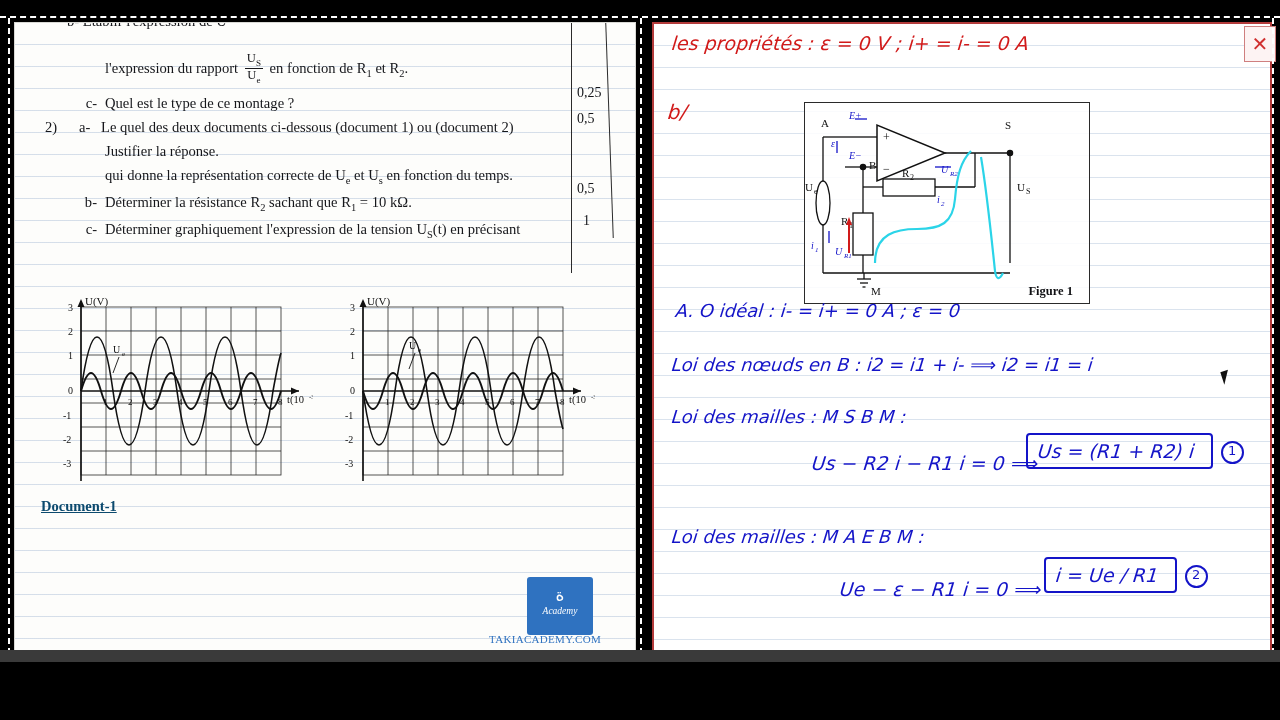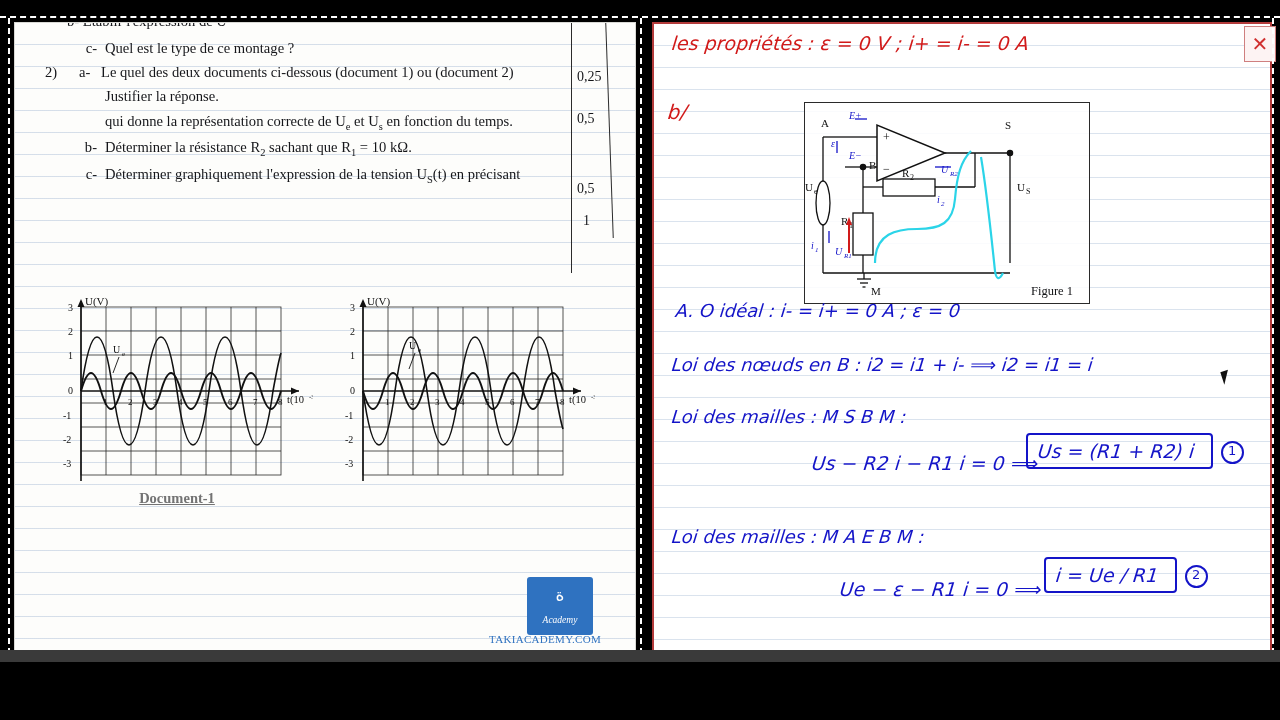--- a/index.html
+++ b/index.html
@@ -137,45 +137,45 @@
   .doc {
     position: absolute;
     top: 0;
     width: 272px;
     height: 222px;
   }
   .doc.one { left: 0px; }
   .doc.two { left: 282px; }
   .doc-title {
     position: absolute;
-    bottom: 10px;
+    bottom: 2px;
     width: 100%;
-    text-align: center;
+    text-align: left;
     font-size: 14.5px;
     font-weight: bold;
-    color: #737373;
+    color: #0c4a6e;
     text-decoration: underline;
   }
   .doc-title.shift { padding-left: 34px; }
 
   
   .badge {
     position: absolute;
     right: 42px;
     bottom: 16px;
     width: 66px;
     height: 58px;
     background: #2f72c0;
     border-radius: 3px;
     color: #fff;
     font-size: 8px;
     text-align: center;
   }
   .badge .b1 { margin-top: 8px; font-size: 17px; font-family: "DejaVu Sans", sans-serif; }
-  .badge .b2 { margin-top: 10px; font-size: 9.5px; font-style: italic; }
+  .badge .b2 { margin-top: 1px; font-size: 9.5px; font-style: italic; }
   .badge-sub {
     position: absolute;
     right: 34px;
     bottom: 6px;
     font-size: 11px;
     color: #2f72c0;
     letter-spacing: .3px;
   }
 
   
@@ -260,21 +260,21 @@
     width: 284px;
     height: 200px;
     border: 1px solid #2a2a2a;
     background: rgba(255,255,255,0.85);
   }
   .fig-cap {
     position: absolute;
     right: 16px;
     bottom: 4px;
     font-size: 12.5px;
-    font-weight: normal;
+    font-weight: bold;
     font-family: "Liberation Serif", serif;
     color: #101114;
     text-align: right;
   }
 
   
   .dash-v {
     position: absolute;
     top: 0; bottom: 0;
     width: 0;
@@ -343,20 +343,31 @@
     <div class="ruled"></div>
 
     <div class="left-content">
 
       <div class="clipped-top">
         <span>b-  Établir l'expression de U</span>
       </div>
 
       <div class="qtext">
 
+        <div class="qrow" style="margin-top:22px;">
+          <div class="qlabel indent"></div>
+          <div class="qbody">
+            <span>l'expression du rapport</span>
+            <span class="frac">
+              <span class="num">U<sub>S</sub></span>
+              <span class="den">U<sub>e</sub></span>
+            </span>
+            <span>en fonction de R<sub>1</sub> et R<sub>2</sub>.</span>
+          </div>
+        </div>
 
         <div class="qrow" style="margin-top:6px;">
           <div class="qlabel indent">c-</div>
           <div class="qbody">Quel est le type de ce montage ?</div>
         </div>
 
         <div class="qrow">
           <div class="qlabel">2)</div>
           <div class="qlabel" style="width:22px;flex:0 0 22px;">a-</div>
           <div class="qbody">Le quel des deux documents ci-dessous (document 1) ou (document 2)</div>
@@ -386,21 +397,21 @@
           <div class="qbody">
             Déterminer graphiquement l'expression de la tension U<sub>S</sub>(t) en précisant
           </div>
         </div>
 
       </div>
 
       <div class="marks-col">
         <div class="marks-line l1"></div>
         <div class="marks-line l2"></div>
-        <div class="mark" style="top:46px;">0,25</div>
+        <div class="mark" style="top:62px;">0,25</div>
         <div class="mark" style="top:88px;">0,5</div>
         <div class="mark" style="top:158px;">0,5</div>
         <div class="mark" style="top:190px;left:12px;">1</div>
       </div>
 
       <div class="doc-wrap">
 
         <div class="doc one">
           <svg width="272" height="200" viewBox="0 0 272 200">
 

